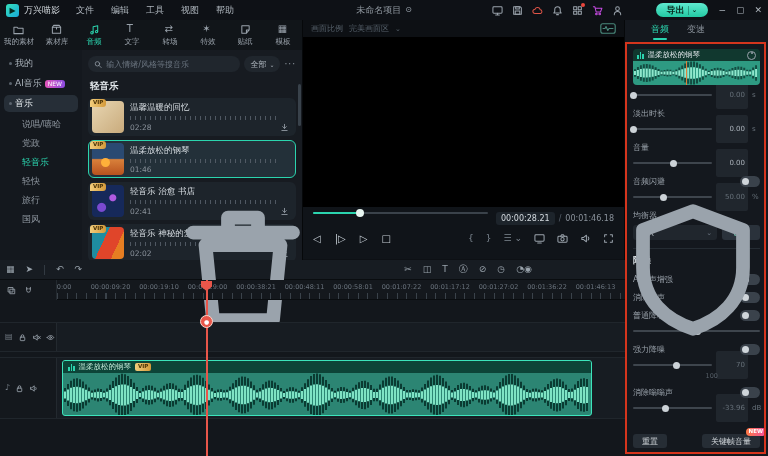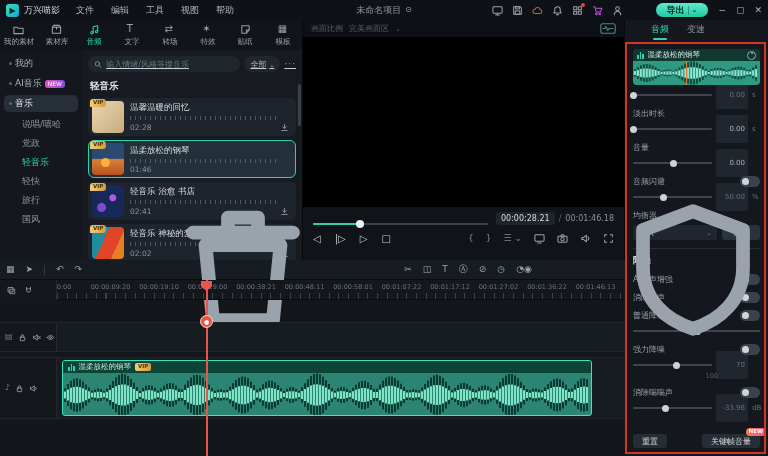--- a/index.html
+++ b/index.html
@@ -37,21 +37,21 @@
   #media-body { position:relative; display:flex; height:210px; }
   #cat-sidebar { width:82px; background:#14181e; padding:5px 4px 0 4px; position:relative; }
   .cat-row { display:flex; align-items:center; height:17px; margin-bottom:3px; padding:0 5px; border-radius:5px; cursor:pointer; color:#aab2ba; font-size:9px; gap:3px; }
   .cat-row .bullet { width:3px; height:3px; border-radius:50%; background:#5a636d; }
   .cat-row.selected { background:#262e37; color:#e3e8ec; }
   .cat-badge { font-size:6px; padding:1px 3px; border-radius:3px; background:linear-gradient(90deg,#e254b8,#8a4ae0); color:#fff; line-height:1; }
   .subcat { padding-left:18px; height:19px; display:flex; align-items:center; font-size:9px; color:#8f97a0; cursor:pointer; }
   .subcat.active { color:#2bd4ae; }
   #collapse-btn { position:absolute; right:2px; bottom:-36px; width:13px; height:13px; border-radius:3px; background:#1d232a; color:#8f97a0; font-size:8px; display:flex; align-items:center; justify-content:center; cursor:pointer; }
   #list-area { flex:1; position:relative; padding:6px 6px 0 6px; background:#171b21; overflow:hidden; }
-  #search-row { display:flex; align-items:center; gap:4px;text-decoration:underline; }
+  #search-row { display:flex; align-items:center; gap:4px; }
   #search-box { flex:1; height:16px; background:#20262d; border-radius:8px; display:flex; align-items:center; padding:0 6px; gap:4px; }
   #search-box svg { width:9px; height:9px; }
   #search-input { background:transparent; border:none; outline:none; color:#aab2ba; font-size:8px; width:100%; }
   #search-input::placeholder { color:#6b7580; }
   #filter-pill { height:16px; padding:0 6px; background:#20262d; border-radius:8px; display:flex; align-items:center; gap:3px; color:#aab2ba; font-size:8px; cursor:pointer; }
   #more-btn { color:#8f97a0; font-size:9px; letter-spacing:1px; cursor:pointer; }
   #section-title { font-size:9.5px; font-weight:bold; color:#e3e8ec; margin:8px 0 5px 2px; }
   .music-card { position:relative; height:38px; margin-bottom:4px; background:#1d242b; border:1px solid transparent; border-radius:6px; display:flex; align-items:center; padding:3px 6px 3px 3px; gap:6px; cursor:pointer; }
   .music-card.selected { background:#233039; border-color:#2bd4ae; }
   .card-art { position:relative; width:32px; height:32px; border-radius:4px; flex:none; }
@@ -69,21 +69,21 @@
   .card-dl svg { width:9px; height:9px; }
   #list-scrollbar { position:absolute; right:1px; top:34px; width:3px; height:42px; border-radius:2px; background:#39424b; }
 
   
   #preview-panel { position:absolute; left:303px; top:20px; width:322px; height:240px; background:#0d1014; border-right:1px solid #06080a; }
   #preview-header { height:17px; display:flex; align-items:center; padding:0 8px; gap:6px; color:#58636d; font-size:8px; }
   #preview-header .caret { font-size:7px; }
   #scope-icon { margin-left:auto; width:16px; height:11px; }
   #video-area { height:170px; background:#000; }
   #preview-controls { height:52px; background:#101419; padding:5px 10px 0 10px; }
-  #progress-row { display:flex; align-items:flex-end; gap:8px; }
+  #progress-row { display:flex; align-items:flex-start; gap:8px; }
   #progress-track { position:relative; flex:1; height:2px; background:#3a424a; border-radius:1px; }
   #progress-fill { position:absolute; left:0; top:0; height:2px; border-radius:1px; background:#2bd4ae; }
   #progress-handle { position:absolute; top:-3px; width:8px; height:8px; border-radius:50%; background:#e7f5f0; }
   #timecode { display:flex; align-items:center; gap:4px; font-size:8px; }
   #cur-time { background:#1d242b; border-radius:3px; padding:2px 5px; color:#d6dce1; }
   #timecode .sep { color:#5a636d; }
   #total-time { color:#8a929b; }
   #transport-row { display:flex; align-items:center; margin-top:8px; }
   #transport-left { display:flex; gap:14px; align-items:center; }
   #transport-left .g-icon { font-size:10px; color:#c2cad1; cursor:pointer; }

